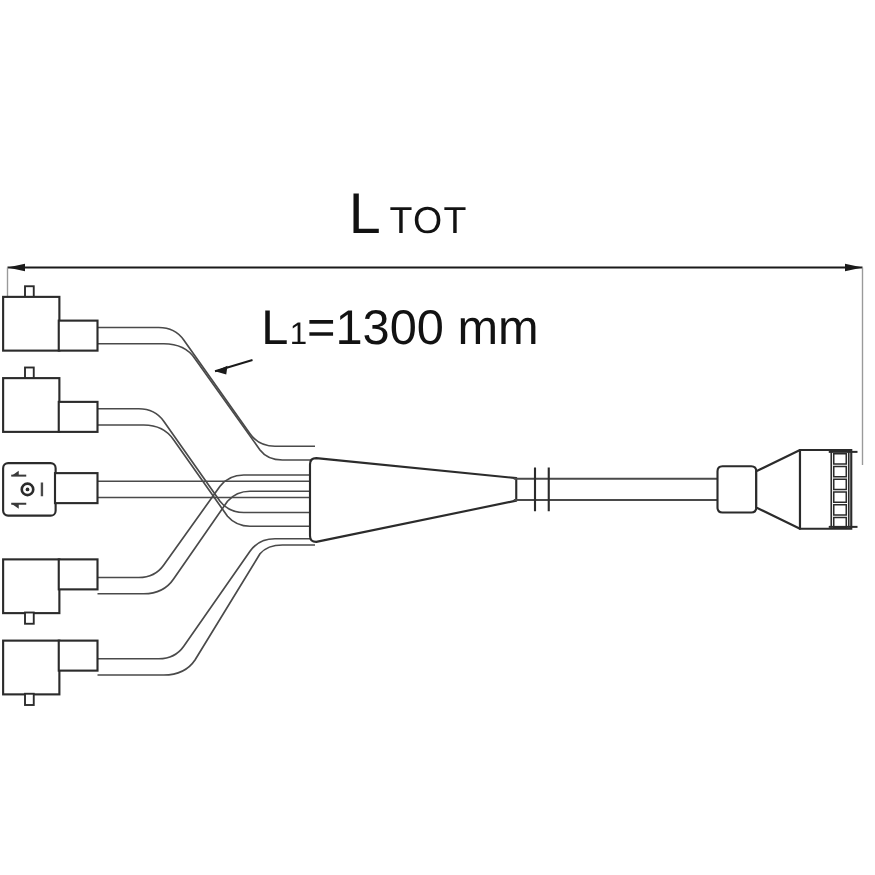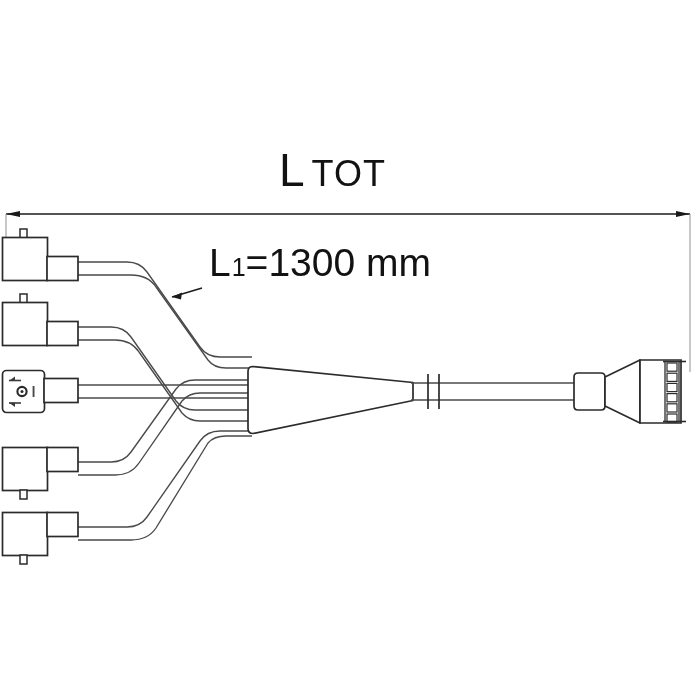--- a/index.html
+++ b/index.html
@@ -47,21 +47,21 @@
     left: 279px;
     top: 147px;
     display: flex;
     align-items: baseline;
   }
   #label-ltot .main-sym {
     font-size: 46px;
     letter-spacing: 0px;
   }
   #label-ltot .sub-sym {
-    font-size: 36px;
+    font-size: 30px;
     margin-left: 7px;
     letter-spacing: 1px;
   }
   #label-l1 {
     left: 209px;
     top: 243px;
     font-size: 39px;
     display: flex;
     align-items: baseline;
   }

